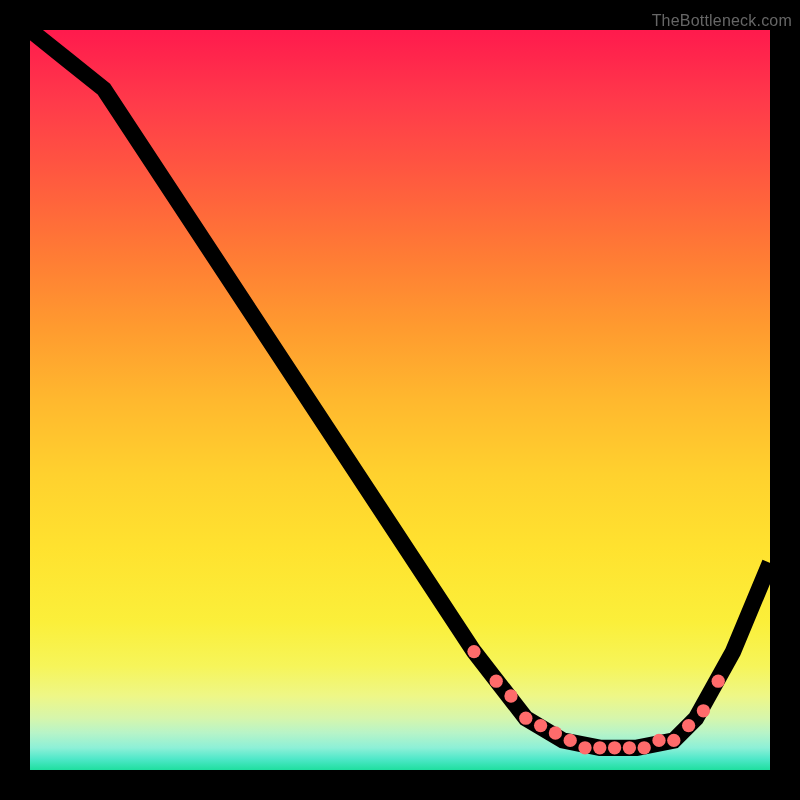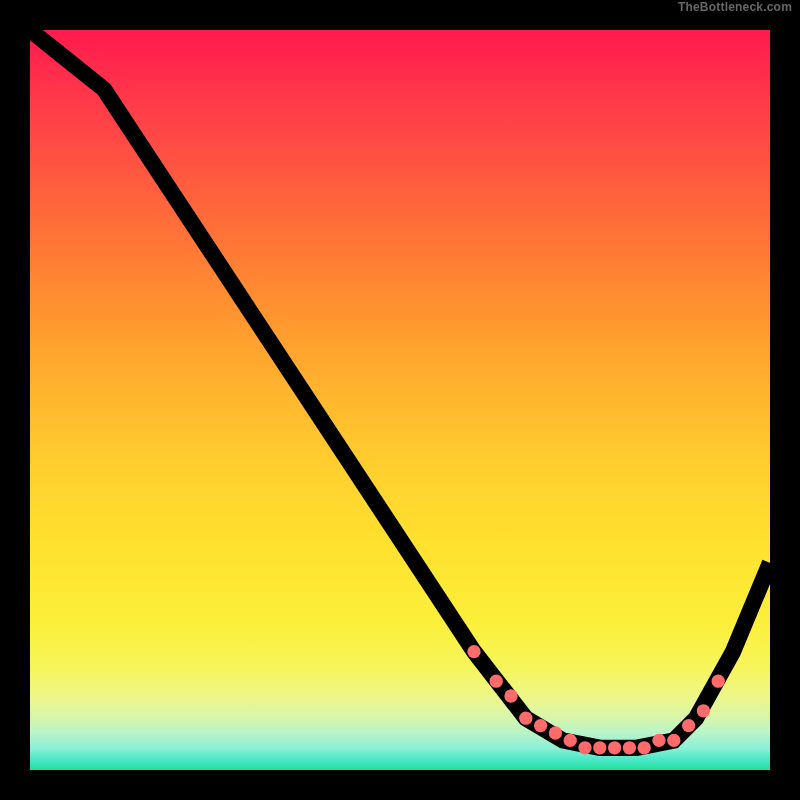--- a/index.html
+++ b/index.html
@@ -53,25 +53,25 @@
     fill: none;
     stroke: #000;
     stroke-width: 2.2;
   }
   .marker {
     fill: #ff6b6b;
     stroke: none;
   }
   .watermark {
     position: absolute;
-    top: 0;
+    top: 12px;
     right: 8px;
     color: #666;
-    font-size: 12px;
-    font-weight: 700;
+    font-size: 16px;
+    font-weight: 400;
     letter-spacing: 0.2px;
   }
 </style>
 </head>
 <body>
 
 <div class="frame">
   <div class="plot">
     <svg viewBox="0 0 100 100" preserveAspectRatio="none">
       <path id="curve-path" class="curve" d="M0 0 L5 4 L10 8 L60 84 L67 93 L72 96 L77 97 L82 97 L87 96 L90 93 L95 84 L100 72"></path>

